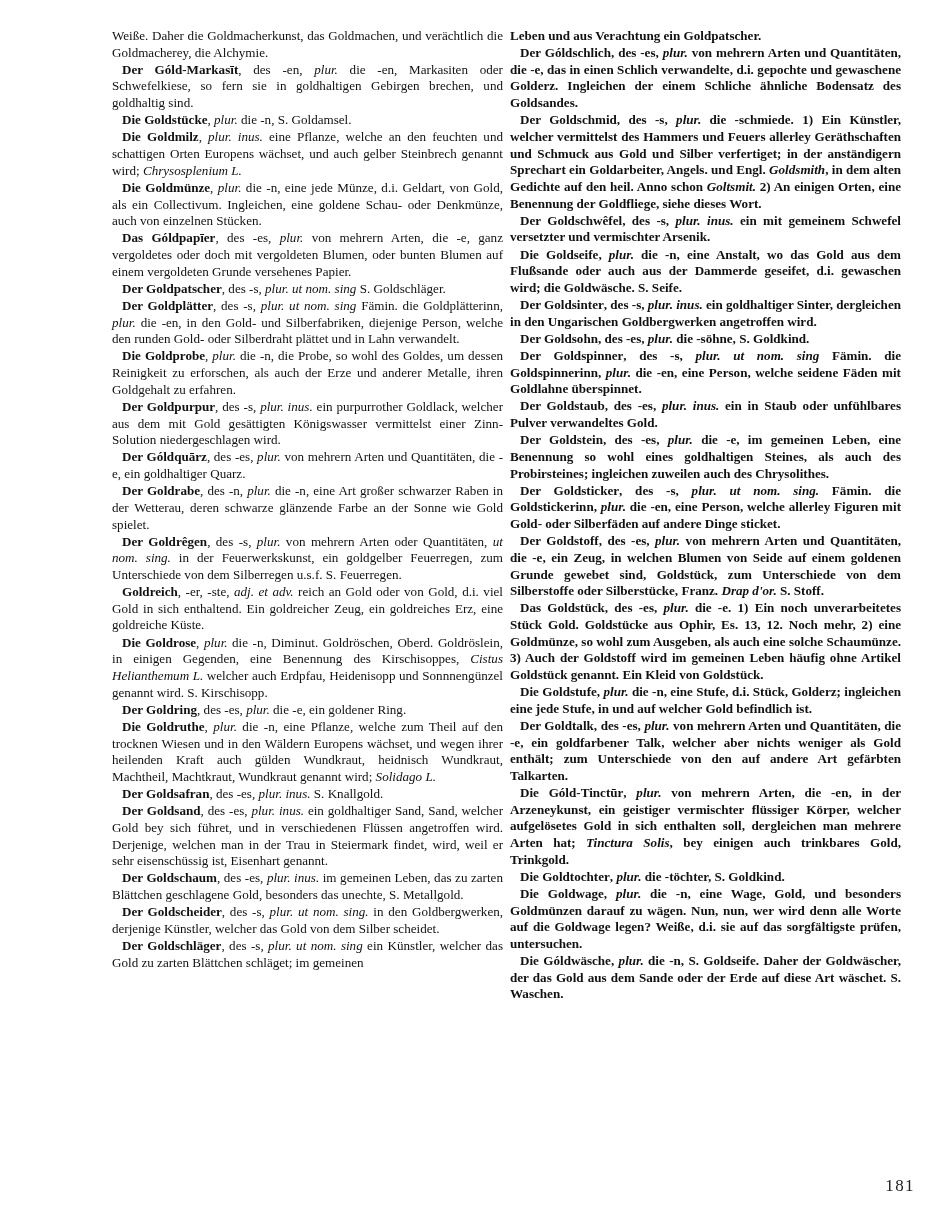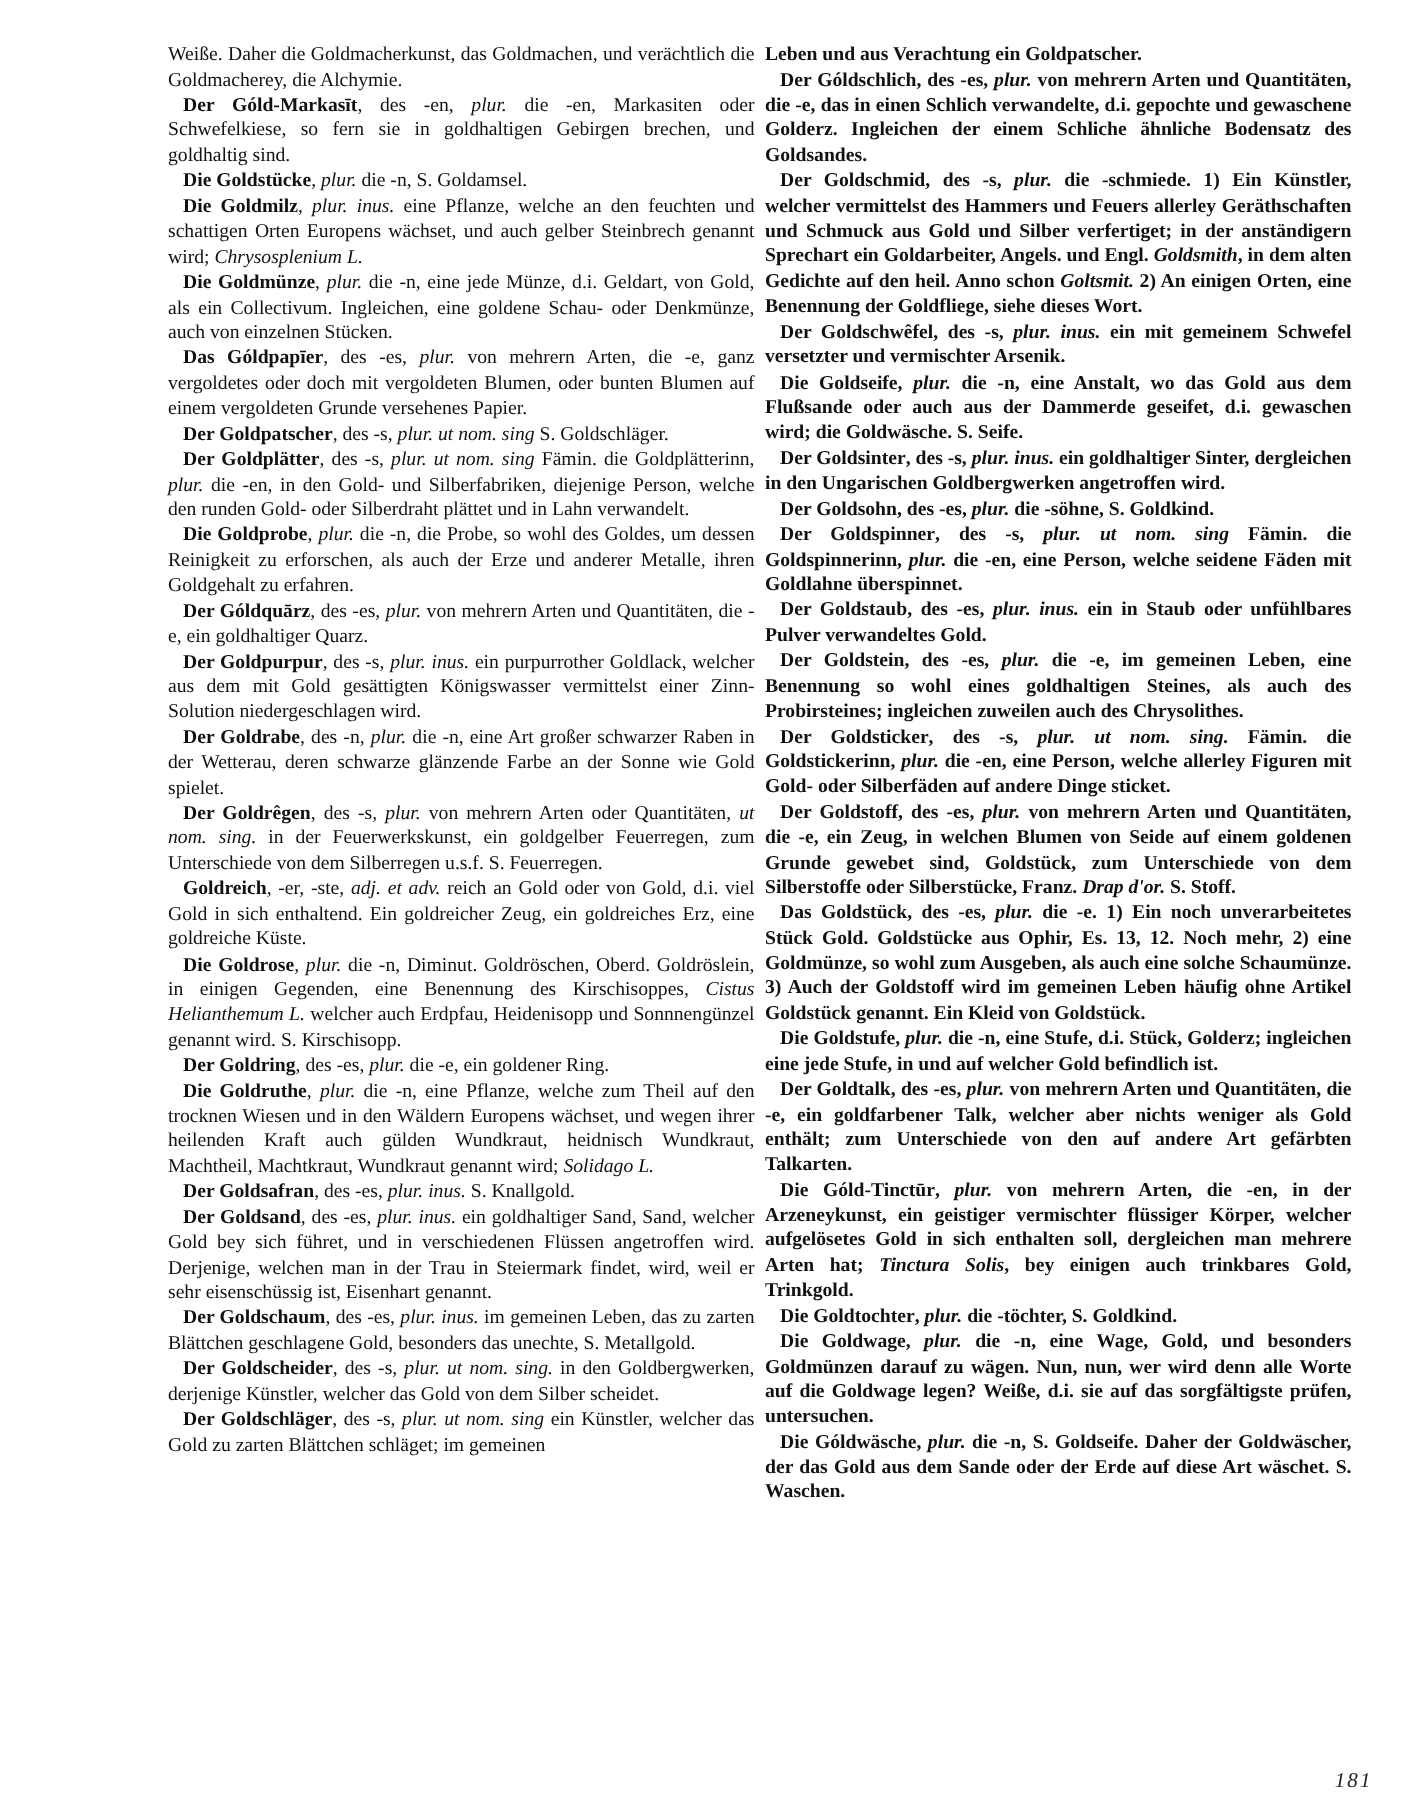--- a/index.html
+++ b/index.html
@@ -49,44 +49,43 @@
     hyphens: manual;
     word-spacing: 0px;
   }
   .entry.cont {
     text-indent: 0;
   }
   .pagenum {
     position: absolute;
     right: 20px;
     bottom: 14px;
-    font-size: 14px;
+    font-size: 17px;
     letter-spacing: 1.4px;
     color: #222;
     font-family: "Liberation Serif", "DejaVu Serif", serif;
-    font-style: italic;
   }
 </style>
 </head>
 <body>
 
 <div class="page">
   <div class="columns">
     <div class="column col-left" id="left-column">
         <p class="entry cont">Weiße. Daher die Goldmacherkunst, das Goldmachen, und verächtlich die Goldmacherey, die Alchymie.</p>
         <p class="entry"><b>Der Góld-Markasīt</b>, des -en, <i>plur.</i> die -en, Markasiten oder Schwefelkiese, so fern sie in goldhaltigen Gebirgen brechen, und goldhaltig sind.</p>
         <p class="entry"><b>Die Goldstücke</b>, <i>plur.</i> die -n, S. Goldamsel.</p>
         <p class="entry"><b>Die Goldmilz</b>, <i>plur. inus.</i> eine Pflanze, welche an den feuchten und schattigen Orten Europens wächset, und auch gelber Steinbrech genannt wird; <i>Chrysosplenium L.</i></p>
         <p class="entry"><b>Die Goldmünze</b>, <i>plur.</i> die -n, eine jede Münze, d.i. Geldart, von Gold, als ein Collectivum. Ingleichen, eine goldene Schau- oder Denkmünze, auch von einzelnen Stücken.</p>
         <p class="entry"><b>Das Góldpapīer</b>, des -es, <i>plur.</i> von mehrern Arten, die -e, ganz vergoldetes oder doch mit vergoldeten Blumen, oder bunten Blumen auf einem vergoldeten Grunde versehenes Papier.</p>
         <p class="entry"><b>Der Goldpatscher</b>, des -s, <i>plur. ut nom. sing</i> S. Goldschläger.</p>
         <p class="entry"><b>Der Goldplätter</b>, des -s, <i>plur. ut nom. sing</i> Fämin. die Goldplätterinn, <i>plur.</i> die -en, in den Gold- und Silberfabriken, diejenige Person, welche den runden Gold- oder Silberdraht plättet und in Lahn verwandelt.</p>
         <p class="entry"><b>Die Goldprobe</b>, <i>plur.</i> die -n, die Probe, so wohl des Goldes, um dessen Reinigkeit zu erforschen, als auch der Erze und anderer Metalle, ihren Goldgehalt zu erfahren.</p>
+        <p class="entry"><b>Der Goldpurpur</b>, des -s, <i>plur. inus.</i> ein purpurrother Goldlack, welcher aus dem mit Gold gesättigten Königswasser vermittelst einer Zinn-Solution niedergeschlagen wird.</p>
         <p class="entry"><b>Der Góldquārz</b>, des -es, <i>plur.</i> von mehrern Arten und Quantitäten, die -e, ein goldhaltiger Quarz.</p>
-        <p class="entry"><b>Der Goldpurpur</b>, des -s, <i>plur. inus.</i> ein purpurrother Goldlack, welcher aus dem mit Gold gesättigten Königswasser vermittelst einer Zinn-Solution niedergeschlagen wird.</p>
         <p class="entry"><b>Der Goldrabe</b>, des -n, <i>plur.</i> die -n, eine Art großer schwarzer Raben in der Wetterau, deren schwarze glänzende Farbe an der Sonne wie Gold spielet.</p>
         <p class="entry"><b>Der Goldrêgen</b>, des -s, <i>plur.</i> von mehrern Arten oder Quantitäten, <i>ut nom. sing.</i> in der Feuerwerkskunst, ein goldgelber Feuerregen, zum Unterschiede von dem Silberregen u.s.f. S. Feuerregen.</p>
         <p class="entry"><b>Goldreich</b>, -er, -ste, <i>adj. et adv.</i> reich an Gold oder von Gold, d.i. viel Gold in sich enthaltend. Ein goldreicher Zeug, ein goldreiches Erz, eine goldreiche Küste.</p>
         <p class="entry"><b>Die Goldrose</b>, <i>plur.</i> die -n, Diminut. Goldröschen, Oberd. Goldröslein, in einigen Gegenden, eine Benennung des Kirschisoppes, <i>Cistus Helianthemum L.</i> welcher auch Erdpfau, Heidenisopp und Sonnnengünzel genannt wird. S. Kirschisopp.</p>
         <p class="entry"><b>Der Goldring</b>, des -es, <i>plur.</i> die -e, ein goldener Ring.</p>
         <p class="entry"><b>Die Goldruthe</b>, <i>plur.</i> die -n, eine Pflanze, welche zum Theil auf den trocknen Wiesen und in den Wäldern Europens wächset, und wegen ihrer heilenden Kraft auch gülden Wundkraut, heidnisch Wundkraut, Machtheil, Machtkraut, Wundkraut genannt wird; <i>Solidago L.</i></p>
         <p class="entry"><b>Der Goldsafran</b>, des -es, <i>plur. inus.</i> S. Knallgold.</p>
         <p class="entry"><b>Der Goldsand</b>, des -es, <i>plur. inus.</i> ein goldhaltiger Sand, Sand, welcher Gold bey sich führet, und in verschiedenen Flüssen angetroffen wird. Derjenige, welchen man in der Trau in Steiermark findet, wird, weil er sehr eisenschüssig ist, Eisenhart genannt.</p>
         <p class="entry"><b>Der Goldschaum</b>, des -es, <i>plur. inus.</i> im gemeinen Leben, das zu zarten Blättchen geschlagene Gold, besonders das unechte, S. Metallgold.</p>
         <p class="entry"><b>Der Goldscheider</b>, des -s, <i>plur. ut nom. sing.</i> in den Goldbergwerken, derjenige Künstler, welcher das Gold von dem Silber scheidet.</p>

